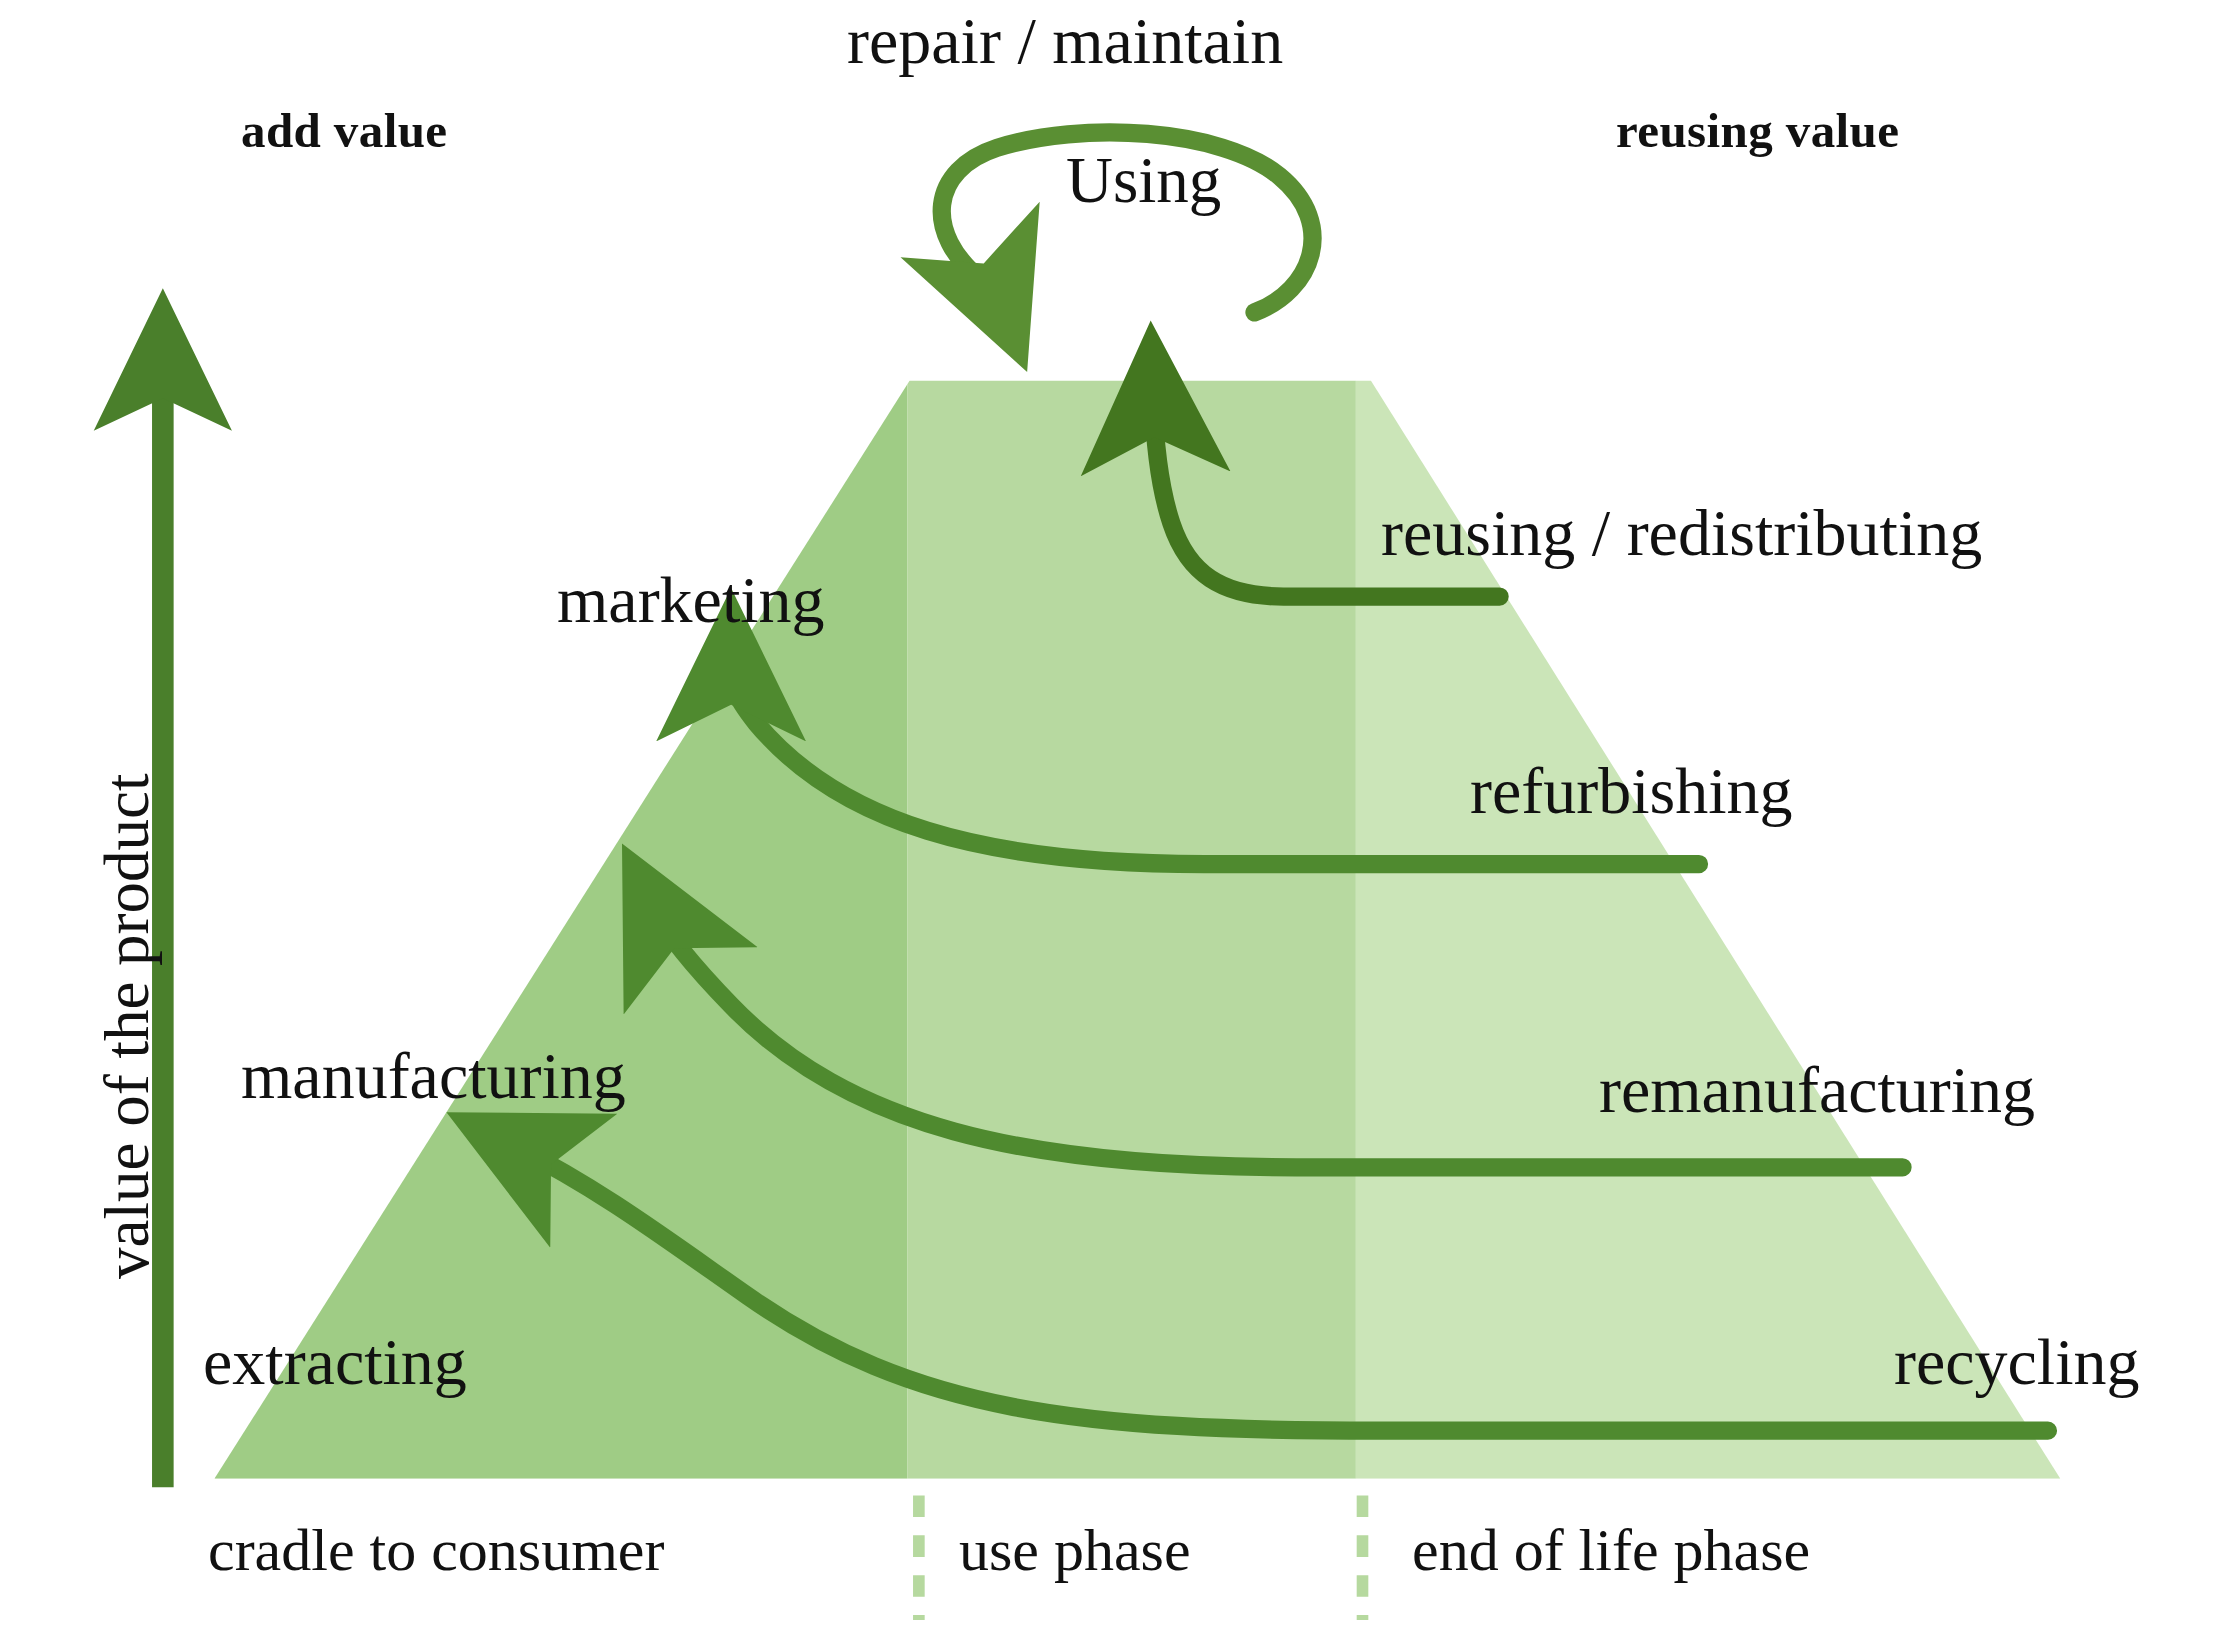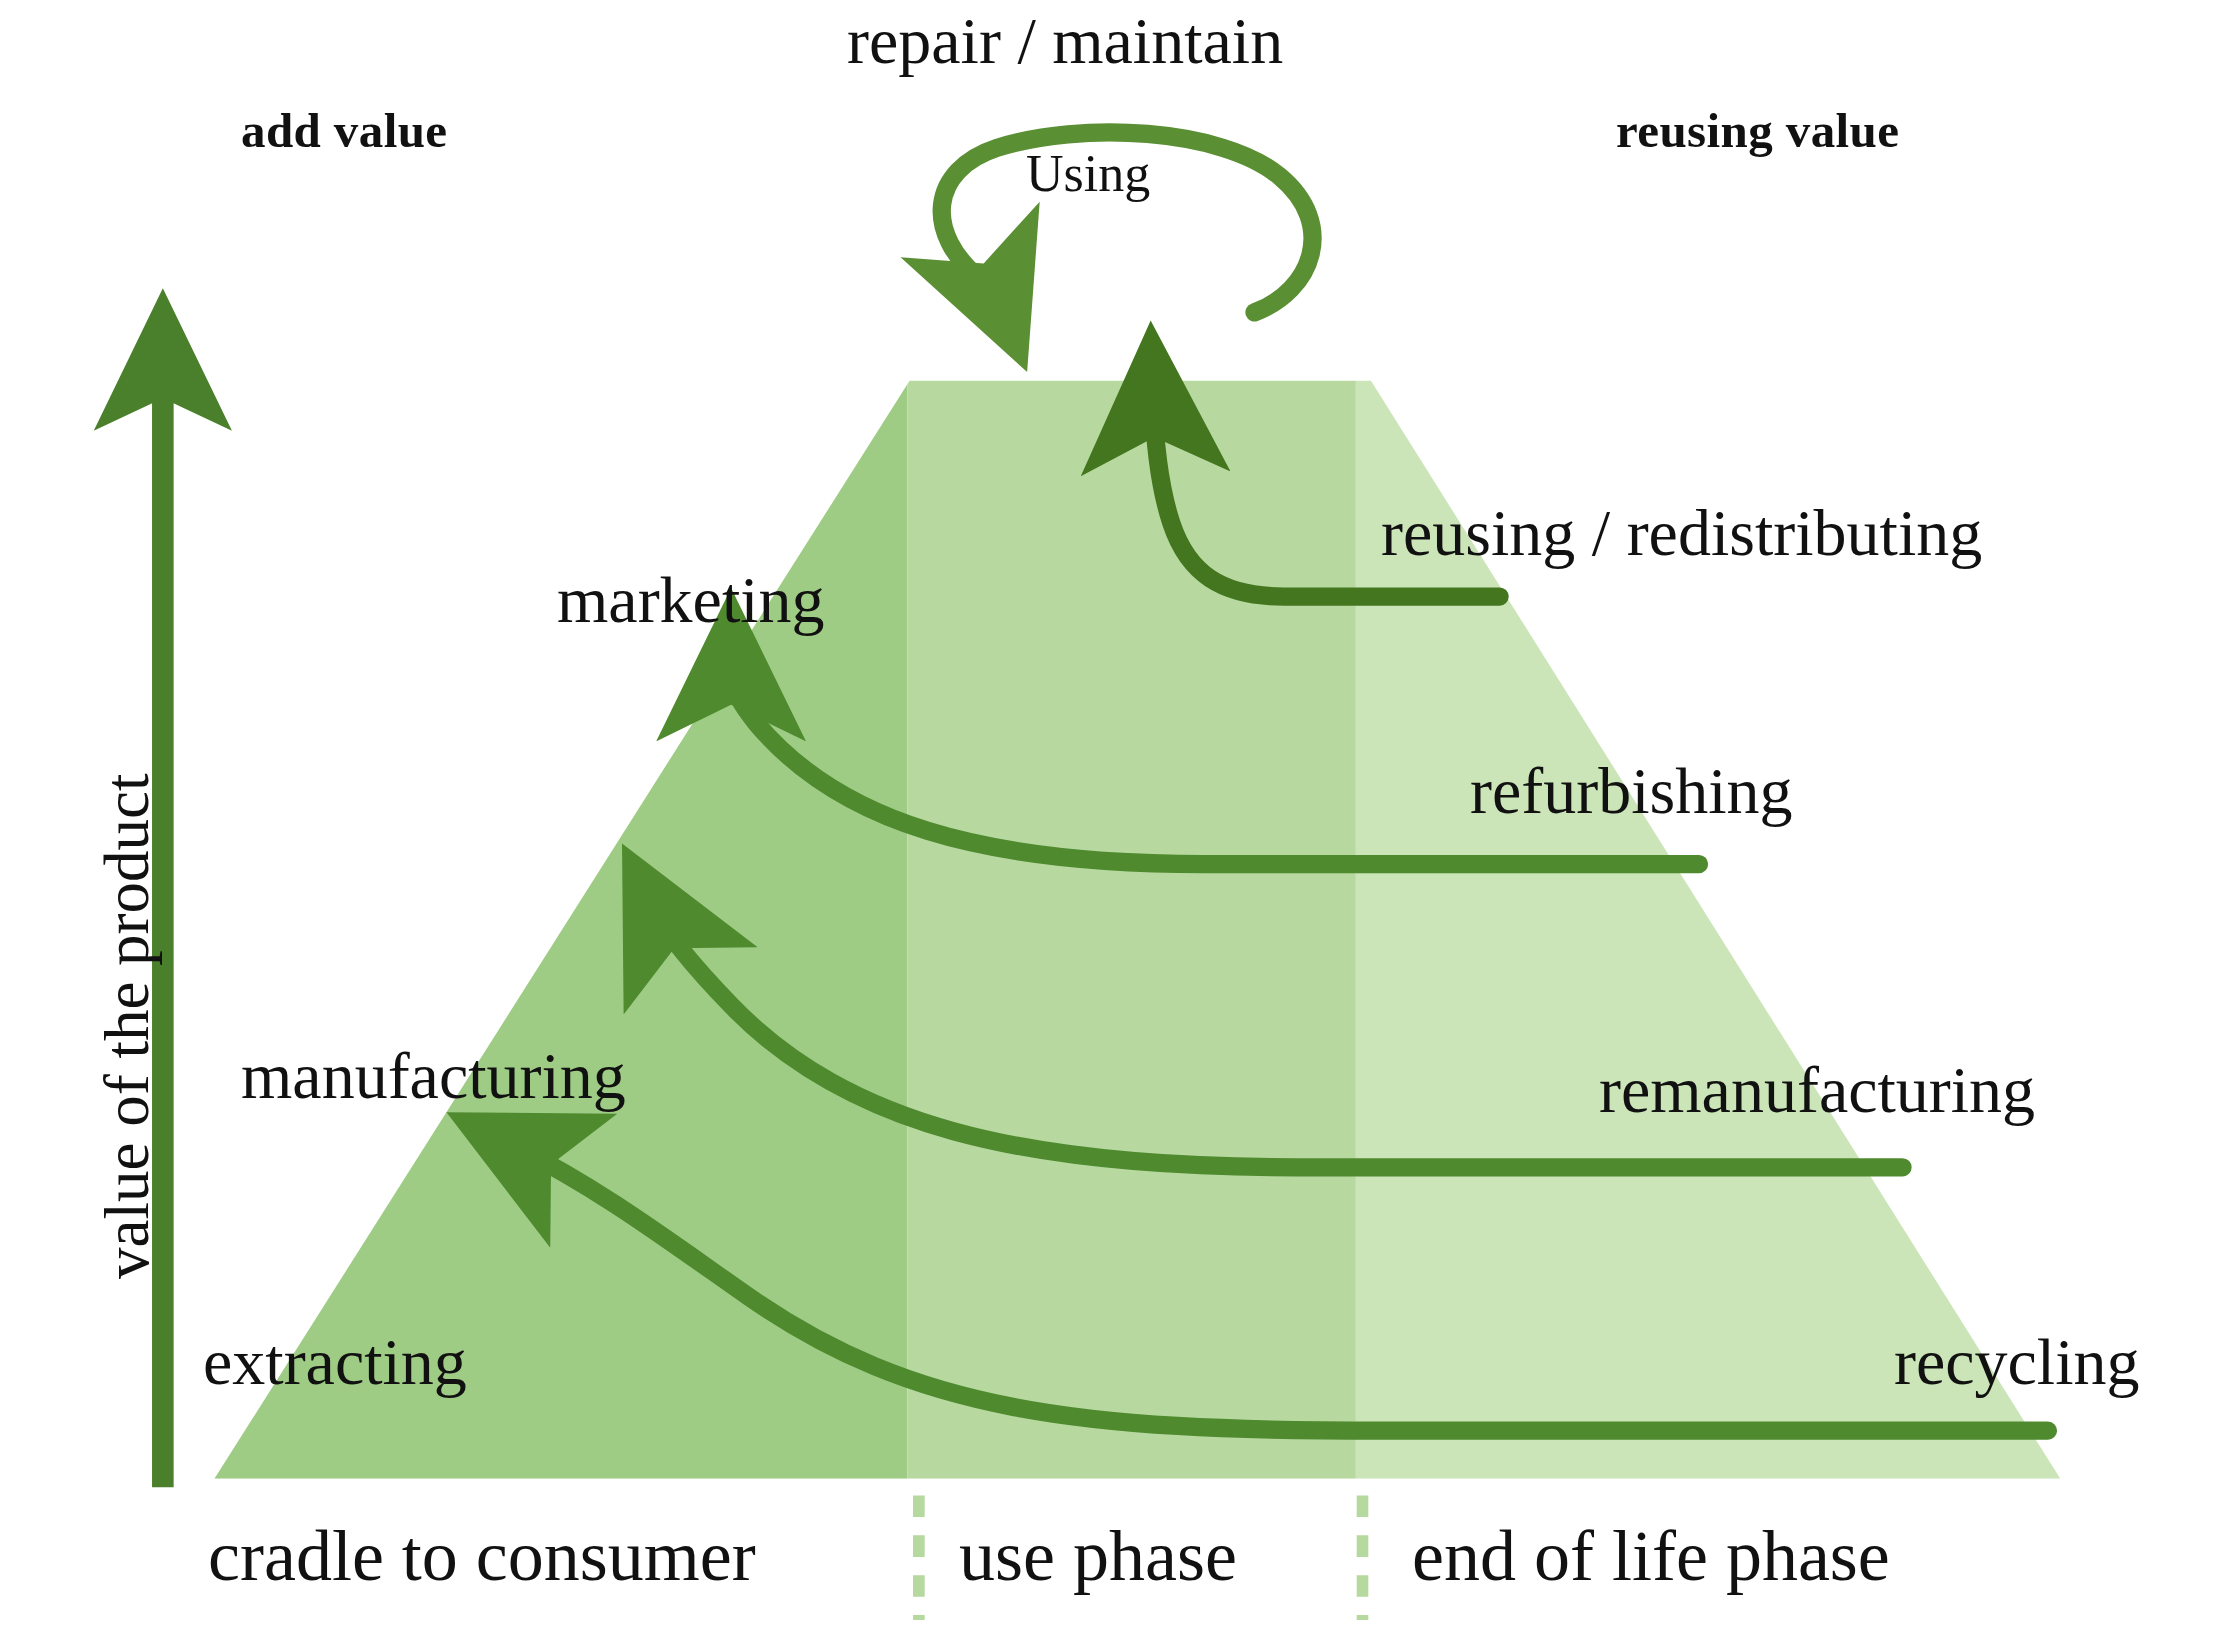--- a/index.html
+++ b/index.html
@@ -27,28 +27,29 @@
   }
   .hdr{
     font-weight:bold;
     font-size:49px;
     letter-spacing:0.4px;
   }
   .stage-label{
     font-size:66px;
   }
   .loop-label{
-    font-size:52px;
+    font-size:65px;
+    margin-left:40px;
   }
   .top-label{
     font-size:66px;
     margin-left:12px;
   }
   .phase-label{
-    font-size:72px;
+    font-size:60px;
   }
   .axis-label{
     position:absolute;
     font-size:63px;
     white-space:nowrap;
     transform-origin:0 0;
     transform:rotate(-90deg);
   }
   
   #add-value{left:241px;  top:106px;}

